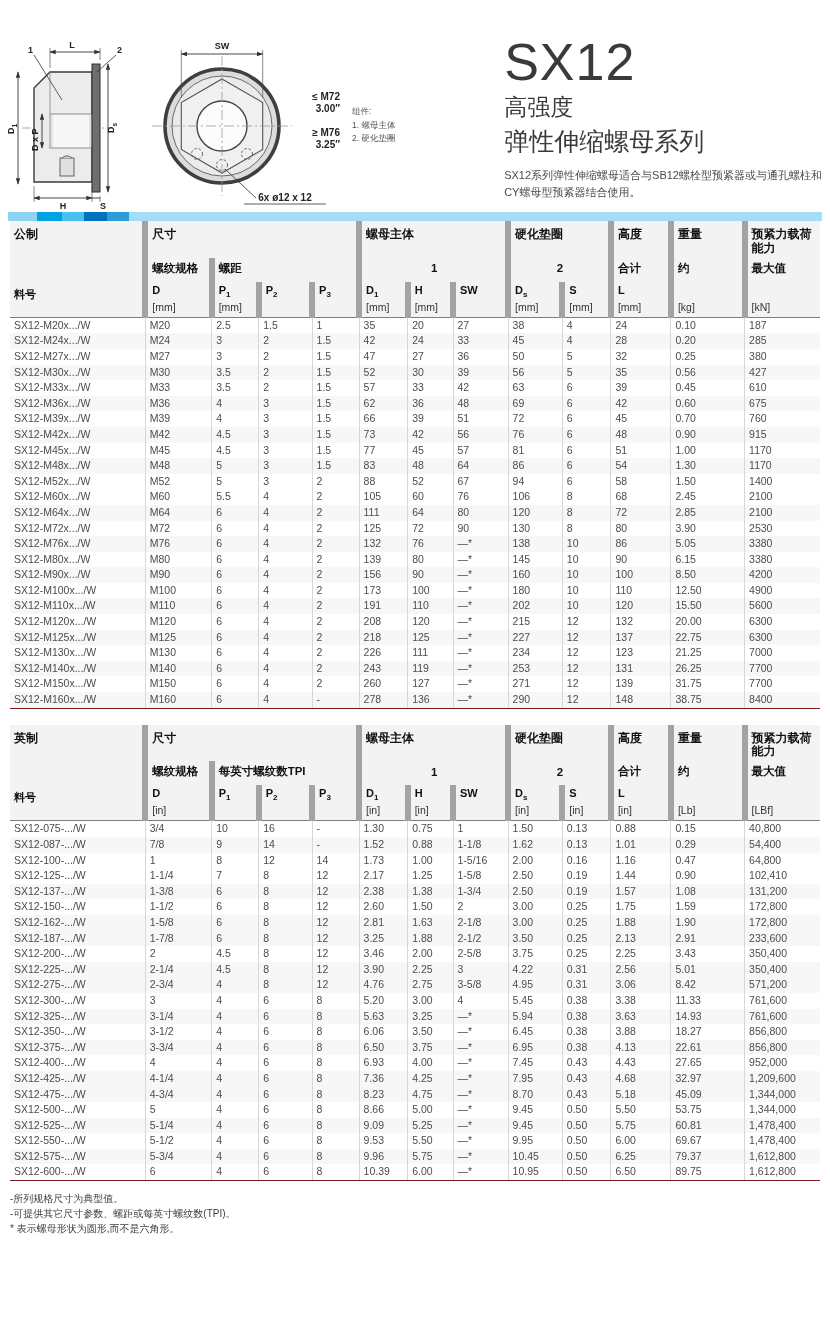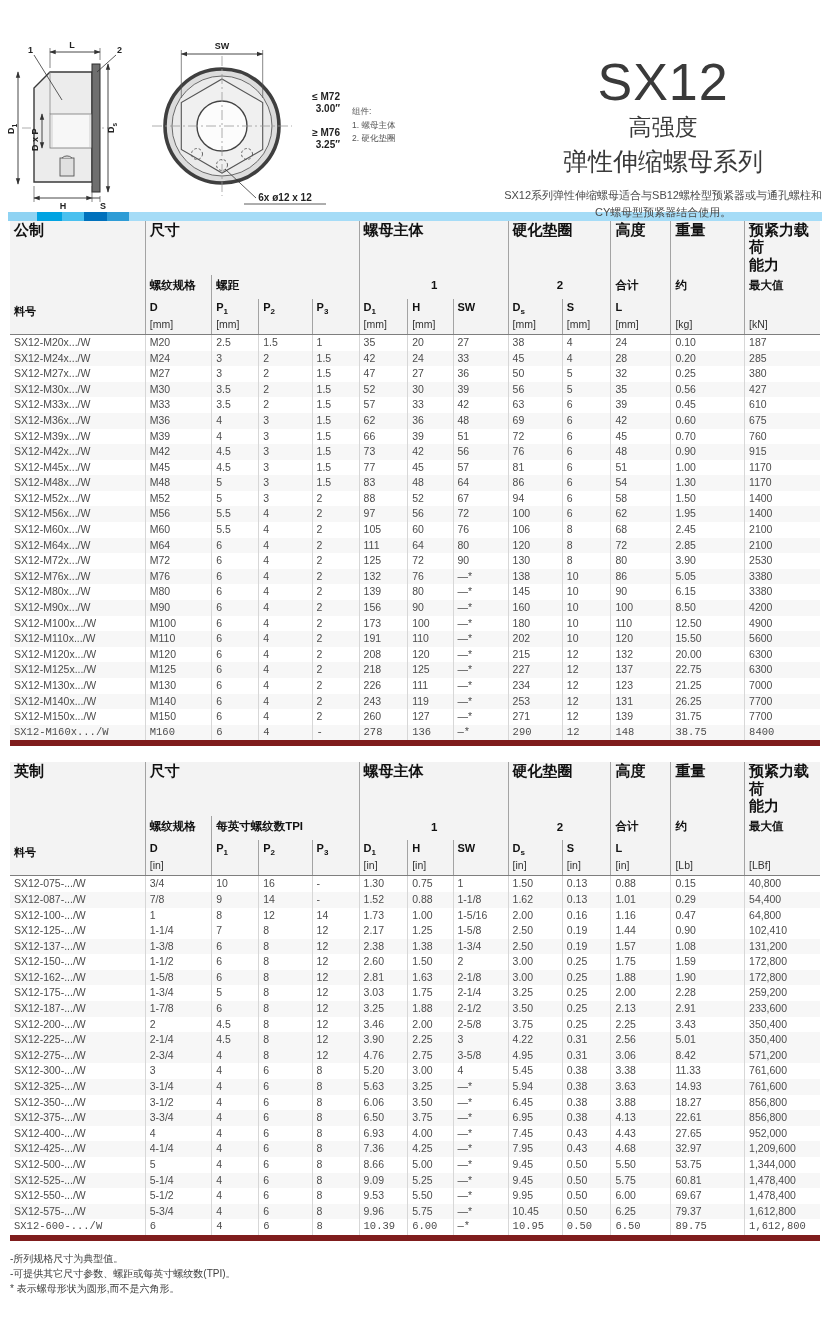--- a/index.html
+++ b/index.html
@@ -2,21 +2,21 @@
 <html><head>
 <meta charset="utf-8">
 <style>
   * { margin:0; padding:0; box-sizing:border-box; }
   body { background:#e9e9e9; font-family:"Liberation Sans","DejaVu Sans",sans-serif; }
   .page { width:830px; height:1318px; background:#fff; position:relative; overflow:hidden; margin:0 auto; }
 
   
   .hdr { position:relative; height:212px; }
   .diagram { position:absolute; left:4px; top:38px; }
-  .titleblock { position:absolute; right:8px; top:56px; text-align:center;margin-left:39px; }
+  .titleblock { position:absolute; right:8px; top:36px; text-align:left;margin-left:39px; }
   .t-model { font-size:52px; line-height:1.02; font-weight:400; color:#3a3a3a; letter-spacing:1px; }
   .t-grade { font-size:23px; color:#3a3a3a; margin-top:3px; }
   .t-series { font-size:25px; color:#3a3a3a; margin-top:2px; }
   .t-desc { font-size:11px; color:#4a4a4a; margin-top:9px; line-height:1.55; }
 
   svg text { font-family:"Liberation Sans","DejaVu Sans",sans-serif; }
   .svglab { font-size:9px; font-weight:bold; fill:#222; }
   .svgsml { font-size:8.5px; fill:#555; }
   .svgbold { font-size:10px; font-weight:bold; fill:#222; }
 
@@ -25,33 +25,33 @@
   .bar span { display:block; height:100%; }
   .bs1 { width:29px; } .bs2 { width:25px; } .bs3 { width:22px; }
   .bs4 { width:23px; } .bs5 { width:22px; } .bs6 { flex:1; }
 
   
   .tblwrap { margin:0 10px; }
   .tbl2 { margin-top:16px; }
   table { width:100%; border-collapse:collapse; table-layout:fixed; }
   thead th { background:#f3f3f3; text-align:left; font-weight:bold; color:#111;
              padding:2px 3px 2px 4px; }
-  tr.ra th { padding-top:0; font-size:15px; vertical-align:top; height:32px; line-height:1.15; }
+  tr.ra th { padding-top:7px; font-size:12px; vertical-align:top; height:32px; line-height:1.15; }
   tr.rb th { font-size:11.5px; height:24px; vertical-align:middle; padding-bottom:5px; }
   tr.rc th { vertical-align:bottom; border-bottom:1px solid #7e7e7e; padding-bottom:3px; }
   .cl { min-height:13px; line-height:13px; font-size:11px; }
   .cl sub { font-size:8px; }
   .cu { min-height:13px; line-height:13px; font-weight:normal; color:#333; font-size:10.5px; }
   .tc { text-align:center; }
-  .gs, .ss { border-left:1px solid #a3a3a3; }
+  .gs, .ss { border-left:6px solid #a3a3a3; }
   tbody td { font-size:10.5px; color:#4c4c4c; padding:1px 3px 2px 4px;
              line-height:12.6px; white-space:nowrap; overflow:hidden; }
   tbody td + td { border-left:1px solid #d7d7d7; }
   tbody tr.alt { background:#f7f7f7; }
-  tbody tr:last-child td { border-bottom:6px solid #7f1d1d;font-family:Liberation Mono, monospace; }
+  tbody tr:last-child td { border-bottom:1px solid #7f1d1d; }
 
   
   .notes { margin:10px 10px 0; font-size:10px; color:#3d3d3d; line-height:1.5; }
 </style>
 </head>
 <body>
 
 <div class="page">
 
   <div class="hdr">
@@ -418,35 +418,20 @@
             <td>2</td>
             <td>88</td>
             <td>52</td>
             <td>67</td>
             <td>94</td>
             <td>6</td>
             <td>58</td>
             <td>1.50</td>
             <td>1400</td>
           </tr>
-          <tr class="alt">
-            <td>SX12-M56x.../W</td>
-            <td>M56</td>
-            <td>5.5</td>
-            <td>4</td>
-            <td>2</td>
-            <td>97</td>
-            <td>56</td>
-            <td>72</td>
-            <td>100</td>
-            <td>6</td>
-            <td>62</td>
-            <td>1.95</td>
-            <td>1400</td>
-          </tr>
           <tr>
             <td>SX12-M60x.../W</td>
             <td>M60</td>
             <td>5.5</td>
             <td>4</td>
             <td>2</td>
             <td>105</td>
             <td>60</td>
             <td>76</td>
             <td>106</td>
@@ -848,35 +833,20 @@
             <td>12</td>
             <td>2.81</td>
             <td>1.63</td>
             <td>2-1/8</td>
             <td>3.00</td>
             <td>0.25</td>
             <td>1.88</td>
             <td>1.90</td>
             <td>172,800</td>
           </tr>
-          <tr>
-            <td>SX12-175-.../W</td>
-            <td>1-3/4</td>
-            <td>5</td>
-            <td>8</td>
-            <td>12</td>
-            <td>3.03</td>
-            <td>1.75</td>
-            <td>2-1/4</td>
-            <td>3.25</td>
-            <td>0.25</td>
-            <td>2.00</td>
-            <td>2.28</td>
-            <td>259,200</td>
-          </tr>
           <tr class="alt">
             <td>SX12-187-.../W</td>
             <td>1-7/8</td>
             <td>6</td>
             <td>8</td>
             <td>12</td>
             <td>3.25</td>
             <td>1.88</td>
             <td>2-1/2</td>
             <td>3.50</td>
@@ -1013,20 +983,35 @@
             <td>8</td>
             <td>7.36</td>
             <td>4.25</td>
             <td>—*</td>
             <td>7.95</td>
             <td>0.43</td>
             <td>4.68</td>
             <td>32.97</td>
             <td>1,209,600</td>
           </tr>
+          <tr class="alt">
+            <td>SX12-475-.../W</td>
+            <td>4-3/4</td>
+            <td>4</td>
+            <td>6</td>
+            <td>8</td>
+            <td>8.23</td>
+            <td>4.75</td>
+            <td>—*</td>
+            <td>8.70</td>
+            <td>0.43</td>
+            <td>5.18</td>
+            <td>45.09</td>
+            <td>1,344,000</td>
+          </tr>
           <tr>
             <td>SX12-500-.../W</td>
             <td>5</td>
             <td>4</td>
             <td>6</td>
             <td>8</td>
             <td>8.66</td>
             <td>5.00</td>
             <td>—*</td>
             <td>9.45</td>

